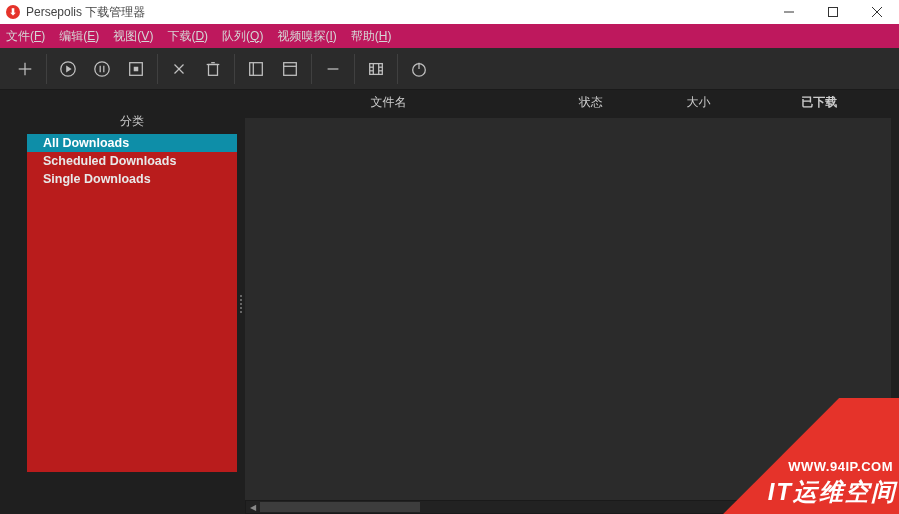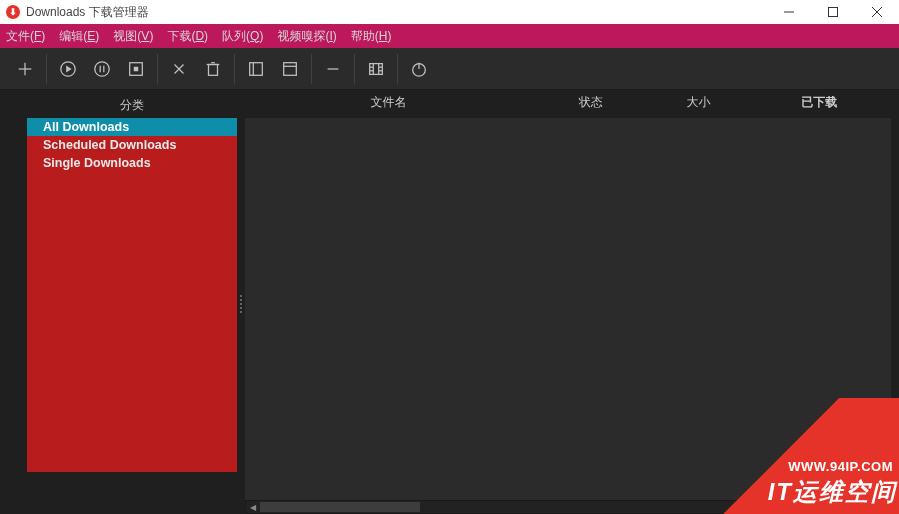--- a/index.html
+++ b/index.html
@@ -20,21 +20,21 @@
 
 
 .toolbar { height: 42px; background: #2b2b2b; display: flex; align-items: center; padding: 0 8px; border-bottom: 1px solid #1a1a1a; }
 .tool-btn { width: 34px; height: 34px; display: flex; align-items: center; justify-content: center; color: #c8c8c8; }
 .tool-sep { width: 1px; height: 30px; background: #404040; margin: 0 4px; }
 .tool-btn svg { width: 18px; height: 18px; stroke: #c0c0c0; stroke-width: 1.4; fill: none; }
 
 
 .content { display: flex; height: calc(100% - 24px - 24px - 42px); background: #1f1f1f; position: relative; padding-top: 4px; }
 
-.sidebar-wrap { width: 210px; display: flex; flex-direction: column; margin-left: 27px; }
+.sidebar-wrap { width: 210px; display: flex; flex-direction: column; margin-left: 27px; margin-top: 16px; }
 .sidebar-header { height: 22px; background: #1f1f1f; color: #ccc; font-size: 12px; text-align: center; line-height: 22px; }
 .sidebar { flex: 1; background: #b91c1c; margin-top: 2px; margin-bottom: 42px; }
 .sidebar-item { padding: 1px 8px 1px 16px; color: #e8e8e8; font-size: 12.5px; font-weight: bold; cursor: default; line-height: 16px; }
 .sidebar-item.selected { background: #0e8ea8; color: #fff; }
 
 .splitter { width: 8px; display: flex; align-items: center; justify-content: center; }
 .splitter-dots { display: flex; flex-direction: column; gap: 2px; }
 .splitter-dots span { width: 2px; height: 2px; background: #666; }
 
 .main-area { flex: 1; display: flex; flex-direction: column; margin-right: 8px; }
@@ -55,21 +55,21 @@
 .corner { position: absolute; right: -4px; bottom: -4px; width: 260px; height: 120px; overflow: hidden; pointer-events: none; }
 .triangle { position: absolute; right: -130px; bottom: -130px; width: 260px; height: 260px; background: #e5332a; transform: rotate(45deg); }
 .corner-text1 { position: absolute; right: 10px; bottom: 44px; color: #fff; font-size: 13px; font-weight: bold; letter-spacing: 0.5px; }
 .corner-text2 { position: absolute; right: 6px; bottom: 10px; color: #fff; font-size: 24px; font-weight: bold; font-style: italic; letter-spacing: 2px; }
 </style>
 </head>
 <body>
 
 <div class="titlebar">
   <div class="app-icon">⬇</div>
-  <div class="title-text">Downloads 下载管理器</div>
+  <div class="title-text">Persepolis 下载管理器</div>
   <div class="title-spacer"></div>
   <div class="win-ctrl">
       <svg viewBox="0 0 10 10">
         <line x1="0" y1="5" x2="10" y2="5"></line>
       </svg>
     </div>
   <div class="win-ctrl">
       <svg viewBox="0 0 10 10">
         <rect x="0.5" y="0.5" width="9" height="9"></rect>
       </svg>

